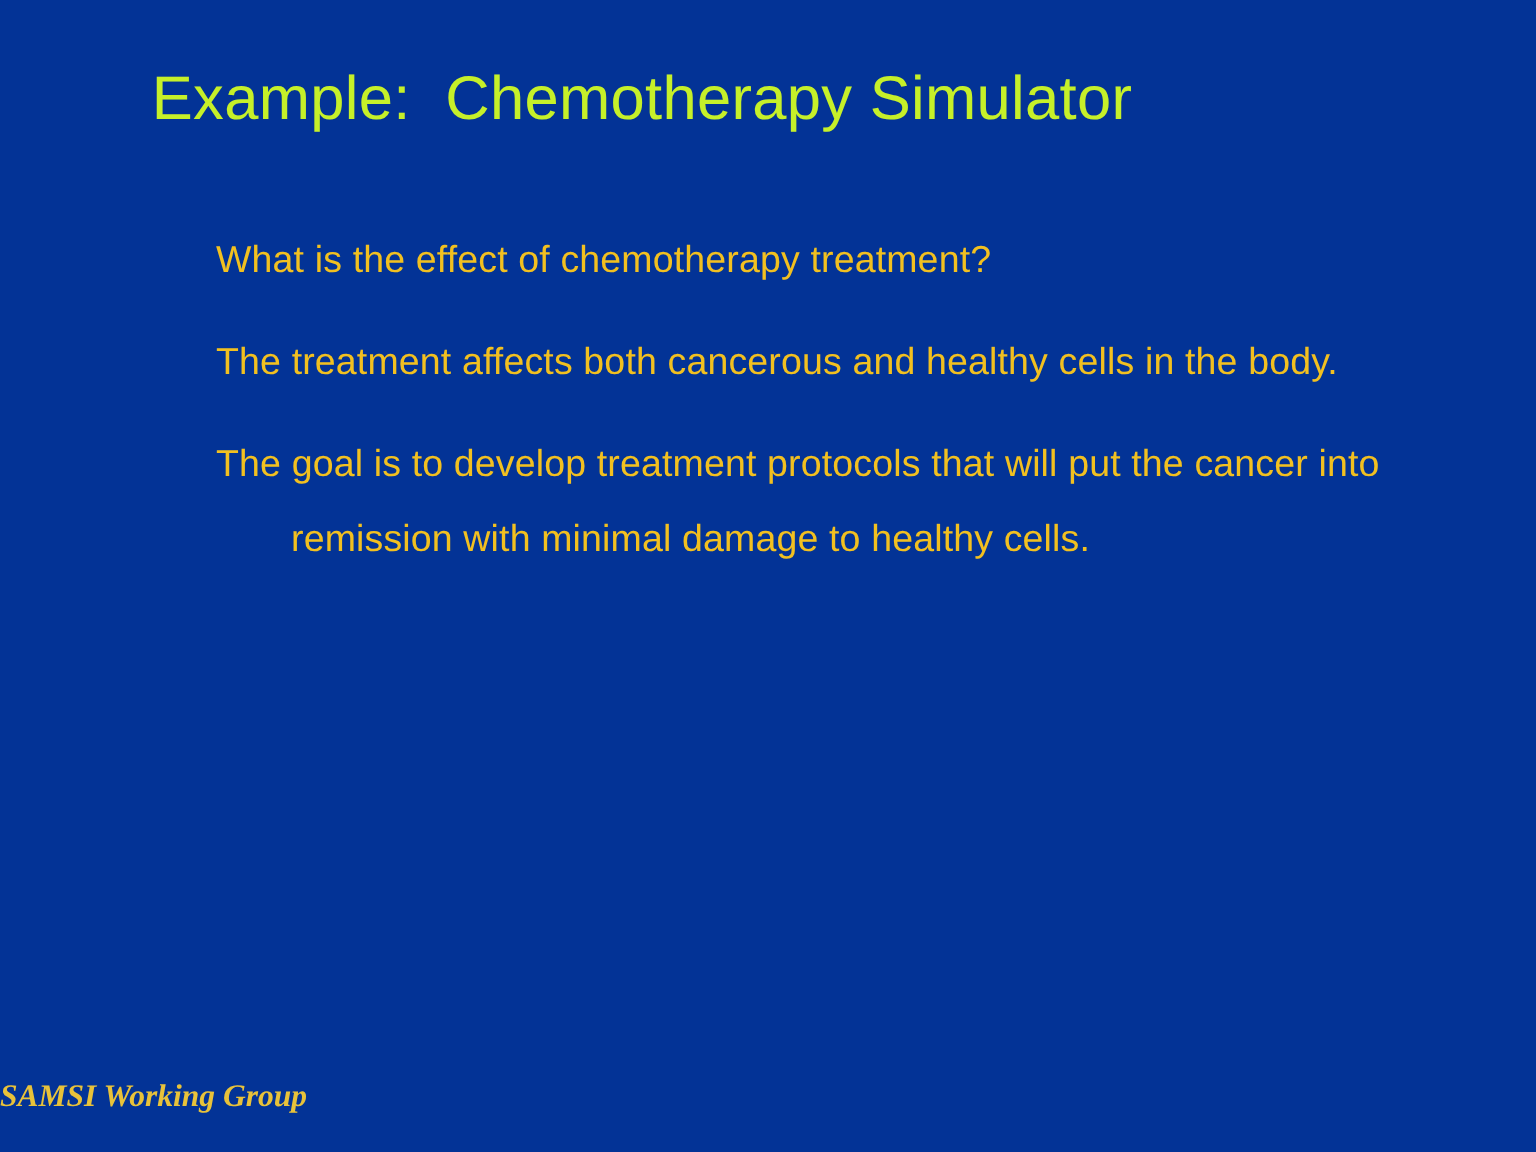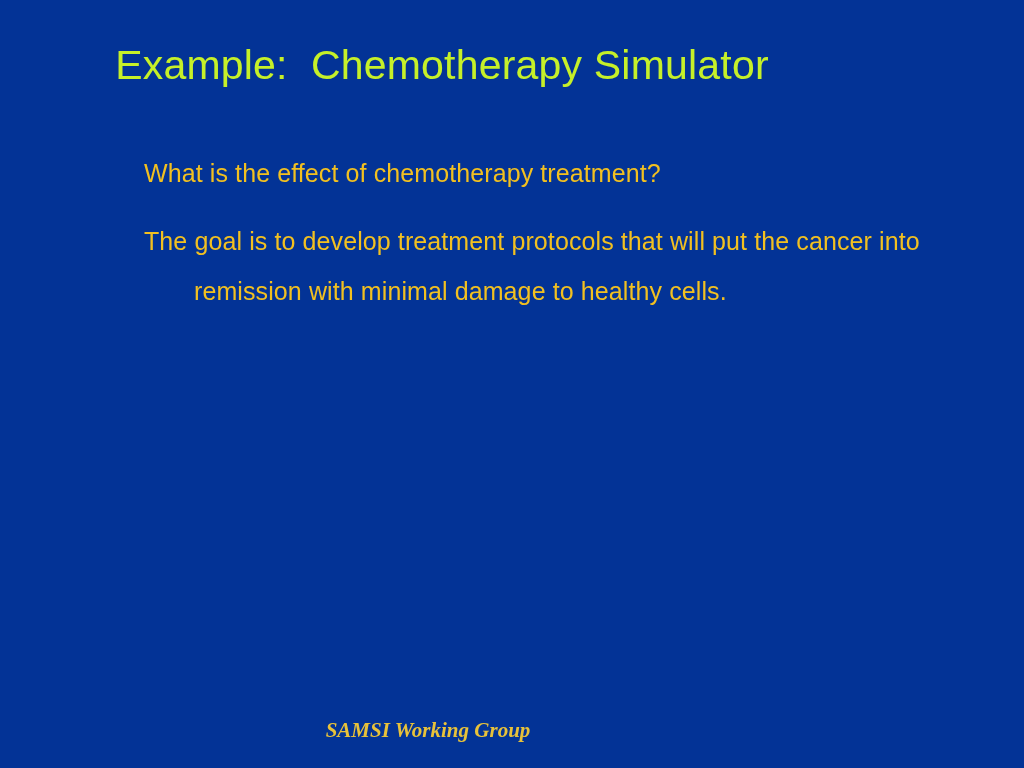--- a/index.html
+++ b/index.html
@@ -20,21 +20,21 @@
     position: relative;
     width: 1024px;
     height: 768px;
     background: #033396;
     box-sizing: border-box;
   }
 
   
   #slide-title {
     position: absolute;
-    left: 16px;
+    left: 2px;
     top: 40px;
     width: 852px;
     text-align: center;
     color: #c6f029;
     font-family: "Liberation Sans", sans-serif;
     font-size: 41px;
     font-weight: normal;
     letter-spacing: 0.2px;
     white-space: pre;
     line-height: 50px;
@@ -63,21 +63,20 @@
   .body-para.tight {
     margin-bottom: 2px;
   }
 
   
   #footer {
     position: absolute;
     left: 0;
     top: 718px;
     width: 856px;
-    text-align: center;
     color: #e8c23a;
     font-family: "Liberation Serif", serif;
     font-style: italic;
     font-weight: bold;
     font-size: 21px;
     line-height: 25px;
   }
 
   .footer-line {
     display: block;
@@ -86,20 +85,21 @@
 </style>
 </head>
 <body>
 
 <div id="slide">
 
   <div id="slide-title">Example:  Chemotherapy Simulator</div>
 
   <div id="body-block">
     <p class="body-para">What is the effect of chemotherapy treatment?</p>
+    <p class="body-para">The treatment affects both cancerous and healthy cells in the body.</p>
     <p class="body-para tight">The goal is to develop treatment protocols that will put the cancer into remission with minimal damage to healthy cells.</p>
   </div>
 
   <div id="footer">
     <span class="footer-line">SAMSI Working Group</span>
   </div>
 
 </div>
 
 </body></html>

